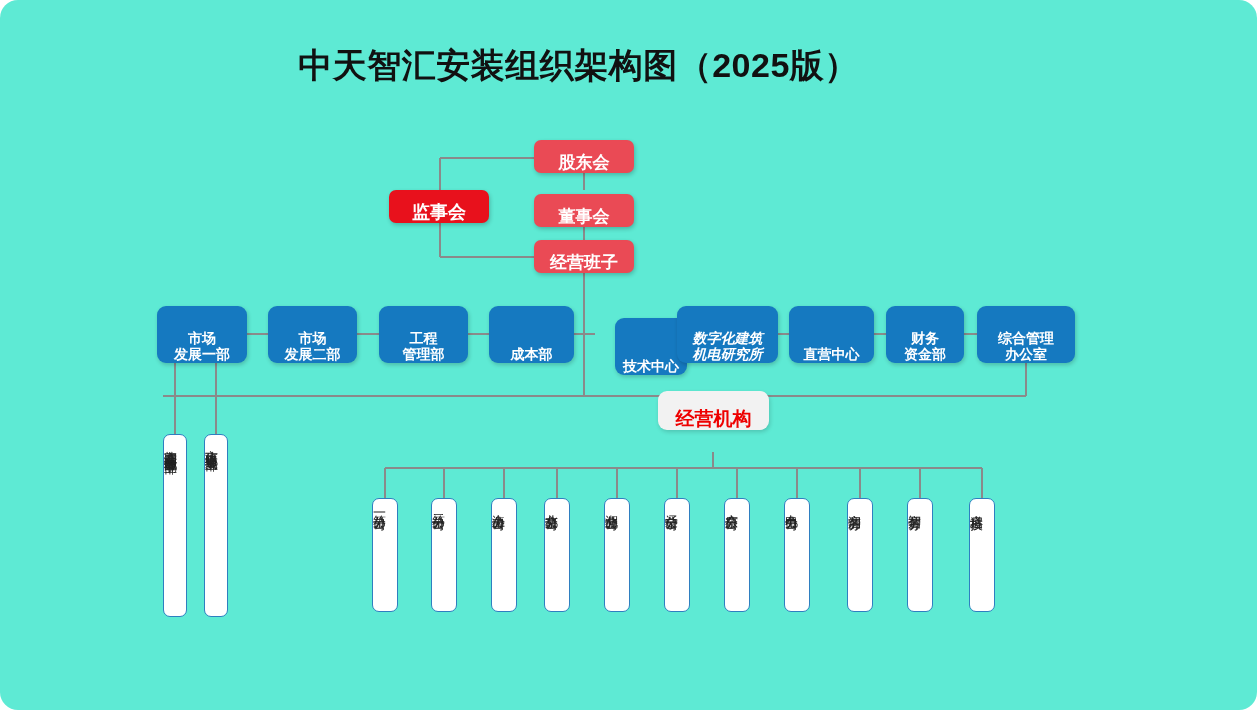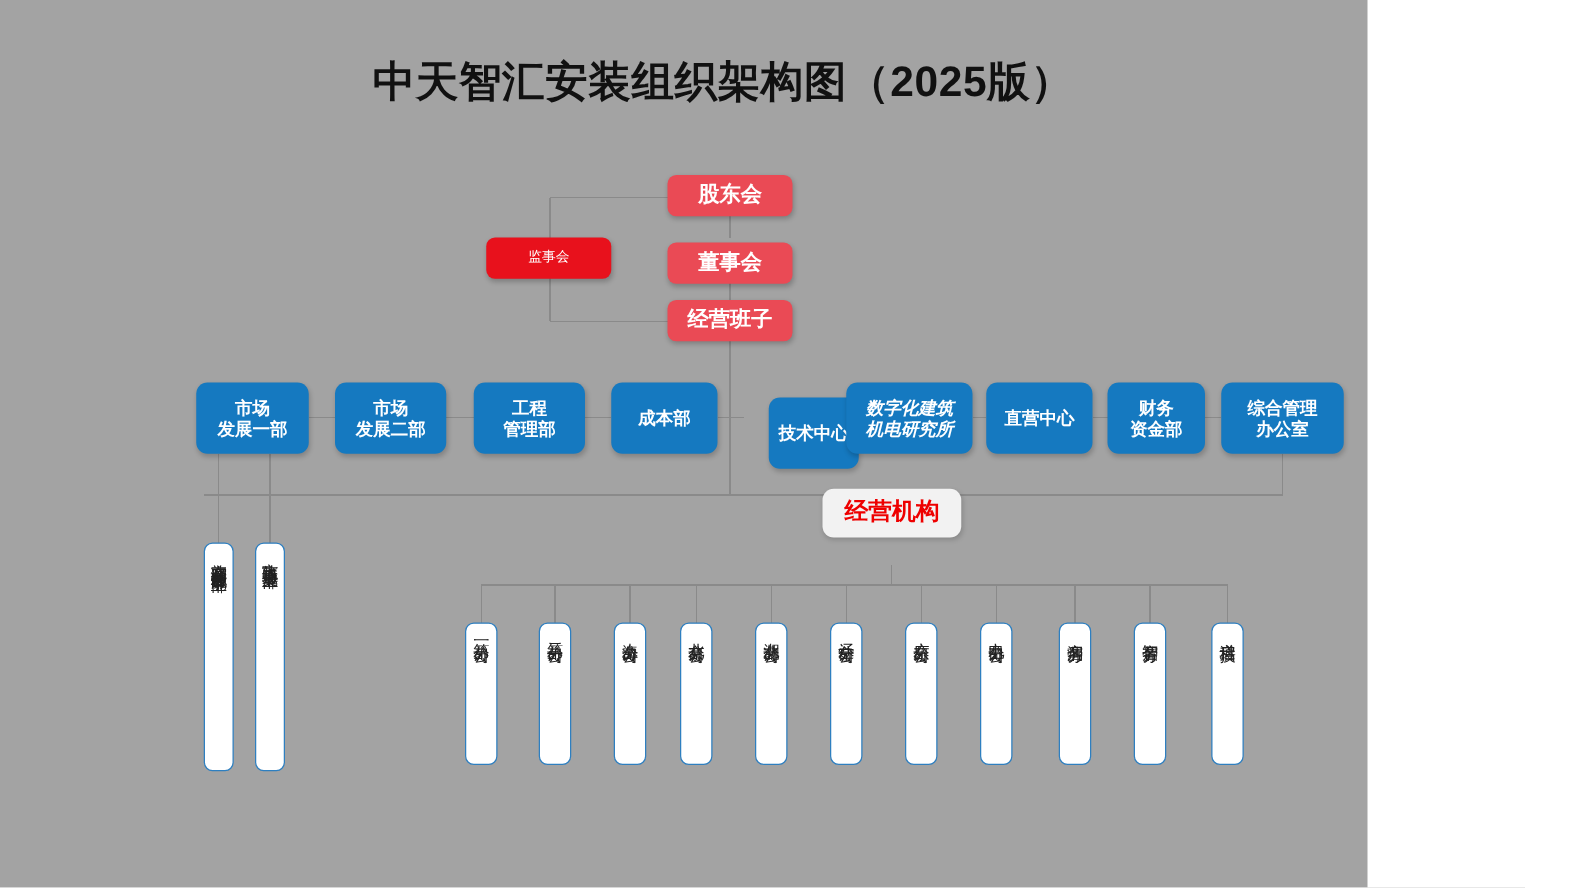--- a/index.html
+++ b/index.html
@@ -5,24 +5,25 @@
   html, body {
     margin: 0;
     padding: 0;
     background: #ffffff;
   }
   body {
     font-family: "Liberation Sans", "DejaVu Sans", sans-serif;
   }
   #chart-root {
     position: relative;
-    width: 1094px;
+    width: 1257px;
     height: 710px;
     overflow: hidden;
-    background: #a3a3a3;
+    background: #5eead4;
+    border-radius: 18px;
   }
   #title {
     position: absolute;
     left: 0;
     top: 43px;
     width: 1157px;
     text-align: center;
     font-size: 34px;
     font-weight: bold;
     color: #111111;
@@ -33,40 +34,40 @@
     position: absolute;
     left: 0;
     top: 0;
     width: 1257px;
     height: 710px;
   }
   .node {
     position: absolute;
     box-sizing: border-box;
     display: flex;
-    align-items: center;
+    align-items: flex-end;
     justify-content: center;
     text-align: center;
     line-height: 1.18;
   }
   
   .red {
     background: #ea4a55;
     color: #ffffff;
     font-weight: bold;
     border-radius: 7px;
     font-size: 17px;
     box-shadow: 1px 2px 4px rgba(0,0,0,0.22);
   }
   .red-strong {
     background: #e8111c;
     color: #ffffff;
-    font-weight: normal;
+    font-weight: bold;
     border-radius: 7px;
-    font-size: 11px;
+    font-size: 18px;
     box-shadow: 1px 2px 4px rgba(0,0,0,0.22);
   }
   
   .blue {
     background: #1579c0;
     color: #ffffff;
     font-weight: bold;
     border-radius: 9px;
     font-size: 14px;
     box-shadow: 1px 2px 4px rgba(0,0,0,0.20);

